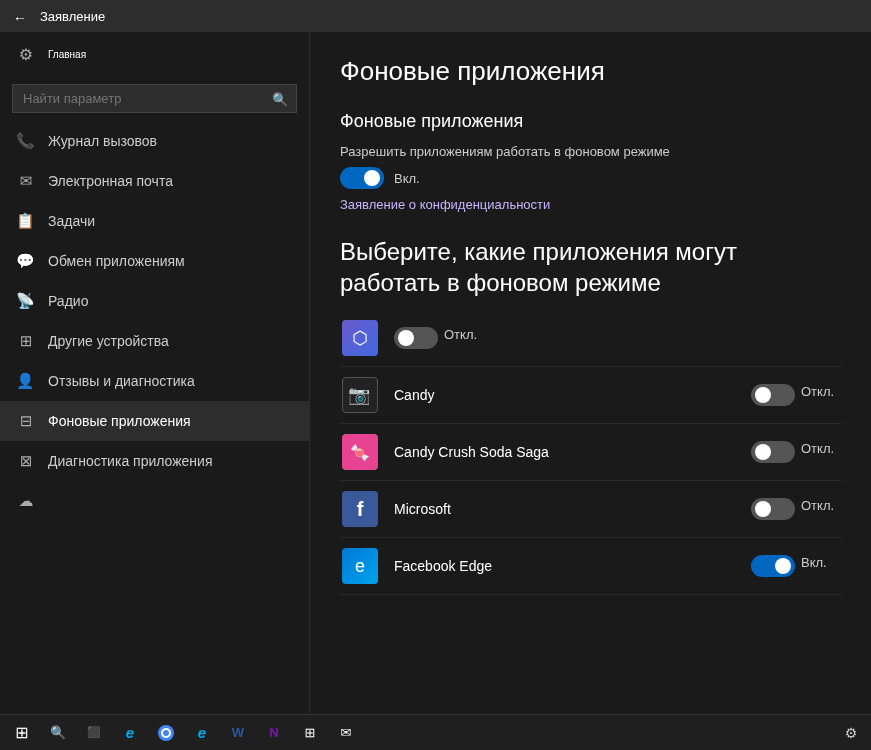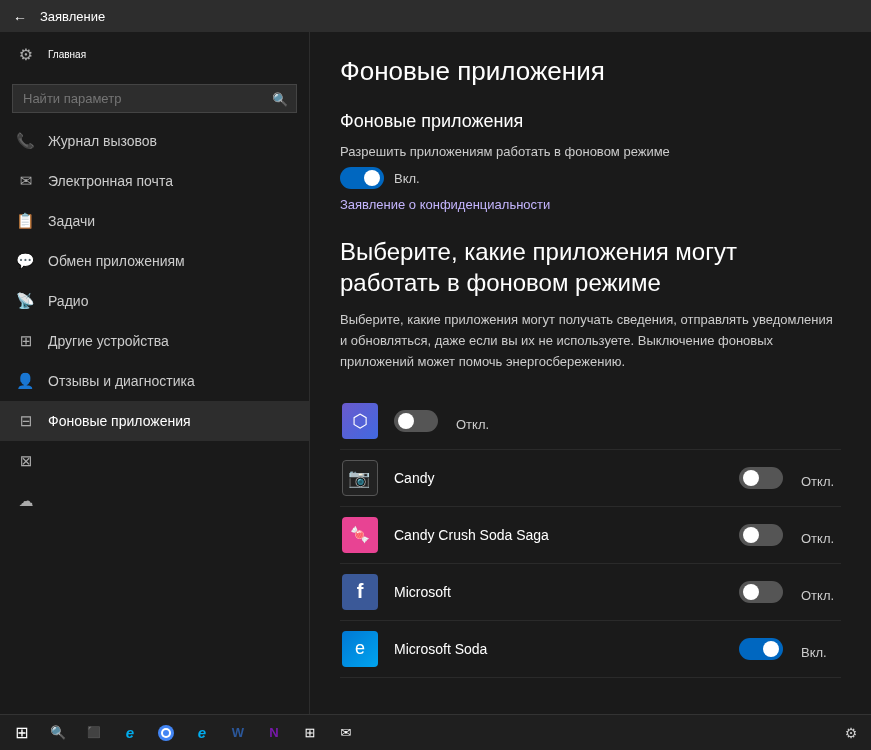--- a/index.html
+++ b/index.html
@@ -207,22 +207,22 @@
       font-size: 22px;
     }
 
     .app-name {
       flex: 1;
       font-size: 14px;
     }
 
     .toggle-status {
       display: flex;
-      align-items: flex-end;
-      gap: 18px;
+      align-items: flex-start;
+      gap: 6px;
     }
 
     .toggle-status-text {
       font-size: 13px;
       color: #ccc;
       width: 40px;
     }
 
     
     .toggle {
@@ -393,20 +393,21 @@
       <span class="sidebar-item-label">Отзывы и диагностика</span>
     </div>
 
     <div class="sidebar-item active">
       <div class="sidebar-item-icon">⊟</div>
       <span class="sidebar-item-label">Фоновые приложения</span>
     </div>
 
     <div class="sidebar-item">
       <div class="sidebar-item-icon">⊠</div>
+      <span class="sidebar-item-label">Диагностика приложения</span>
     </div>
 
     <div class="sidebar-item">
       <div class="sidebar-item-icon">☁</div>
     </div>
 
   </div>
 
   <div class="content">
 
@@ -422,21 +423,20 @@
           <div class="toggle-thumb"></div>
         </div>
       </div>
       <span style="font-size:13px; color:#ccc;">Вкл.</span>
     </div>
 
     <a class="privacy-link">Заявление о конфиденциальности</a>
 
     <h2 class="section-heading">Выберите, какие приложения могут работать в фоновом режиме</h2>
 
-    <p class="section-description">Выберите, какие приложения могут получать сведения, отправлять уведомления и обновляться, даже если вы их не используете. Выключение фоновых приложений может помочь энергосбережению.</p>
 
     <div class="app-list">
 
       <div class="app-row">
         <div class="app-icon">
           <div class="icon-3d">⬡</div>
         </div>
         <div class="toggle-status">
           <div class="toggle">
             <div class="toggle-track off">
@@ -491,21 +491,21 @@
             </div>
           </div>
           <span class="toggle-status-text">Откл.</span>
         </div>
       </div>
 
       <div class="app-row">
         <div class="app-icon">
           <div class="icon-edge">e</div>
         </div>
-        <span class="app-name">Microsoft Soda</span>
+        <span class="app-name">Facebook Edge</span>
         <div class="toggle-status">
           <div class="toggle">
             <div class="toggle-track on">
               <div class="toggle-thumb"></div>
             </div>
           </div>
           <span class="toggle-status-text">Вкл.</span>
         </div>
       </div>
 

